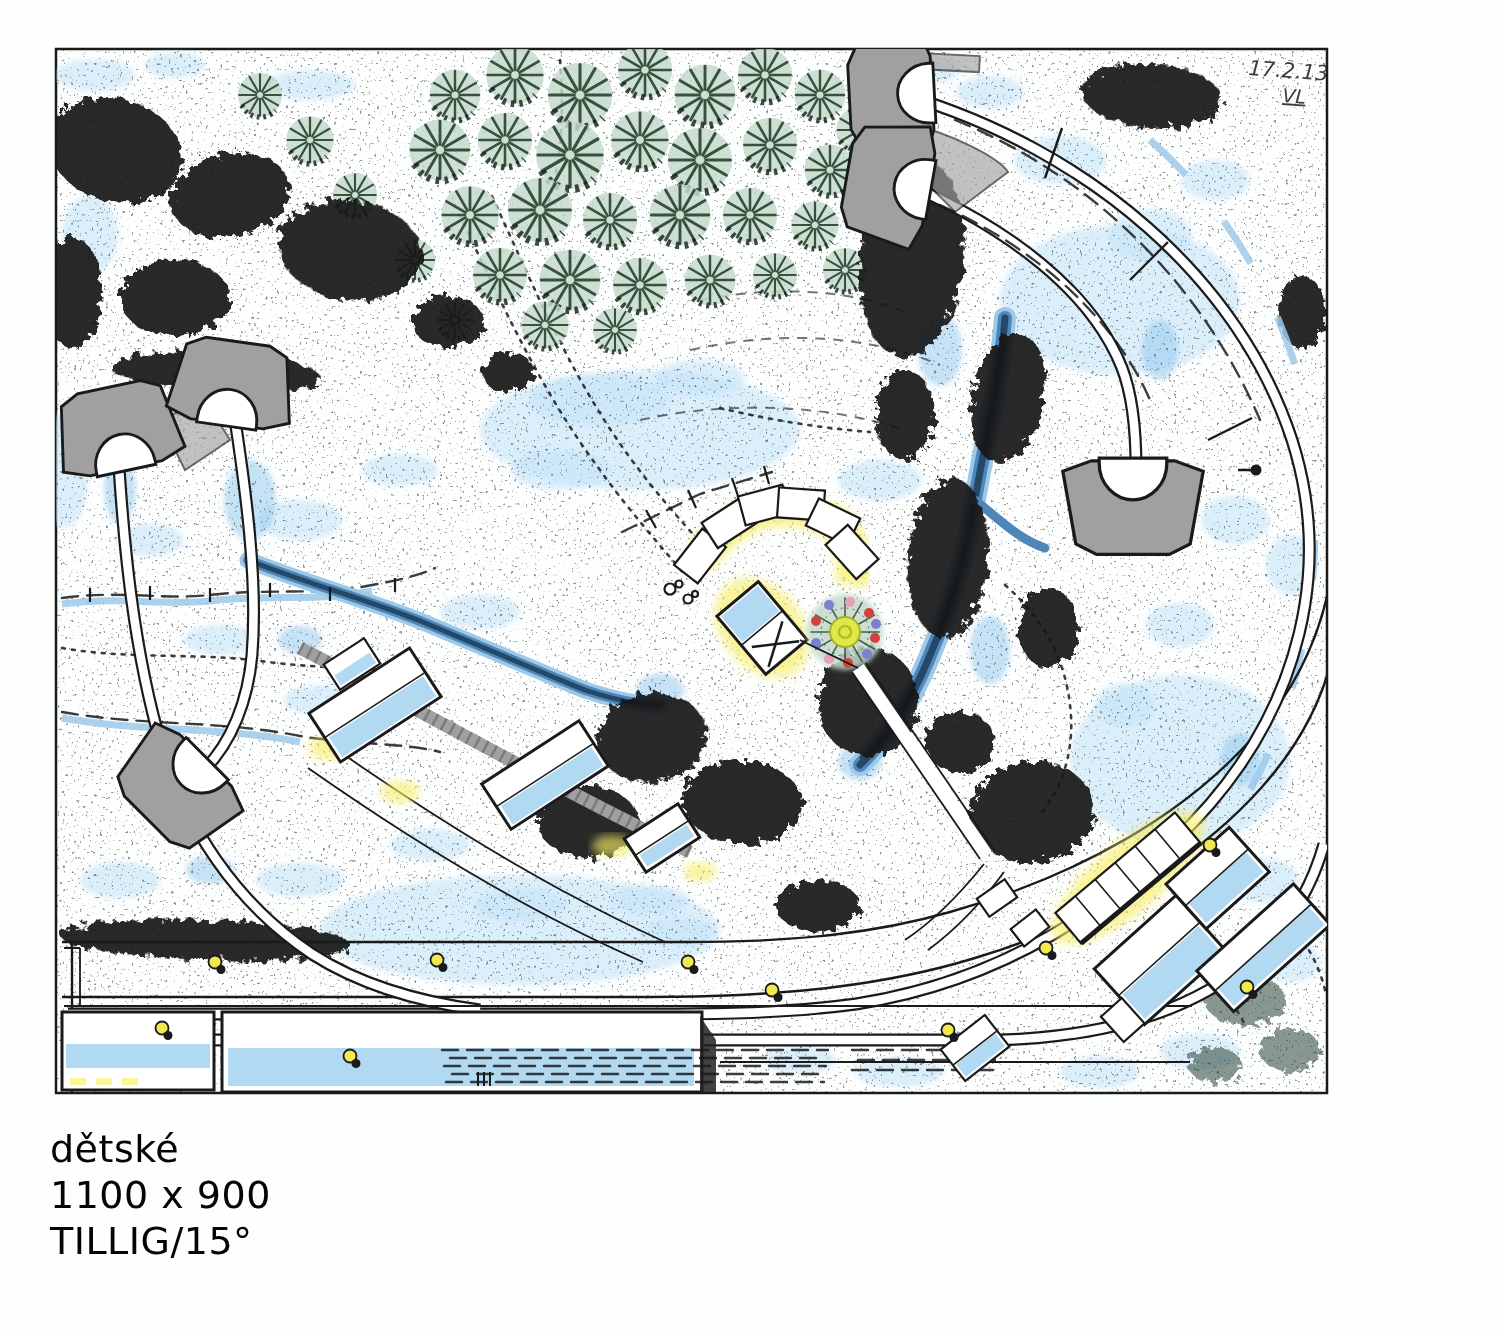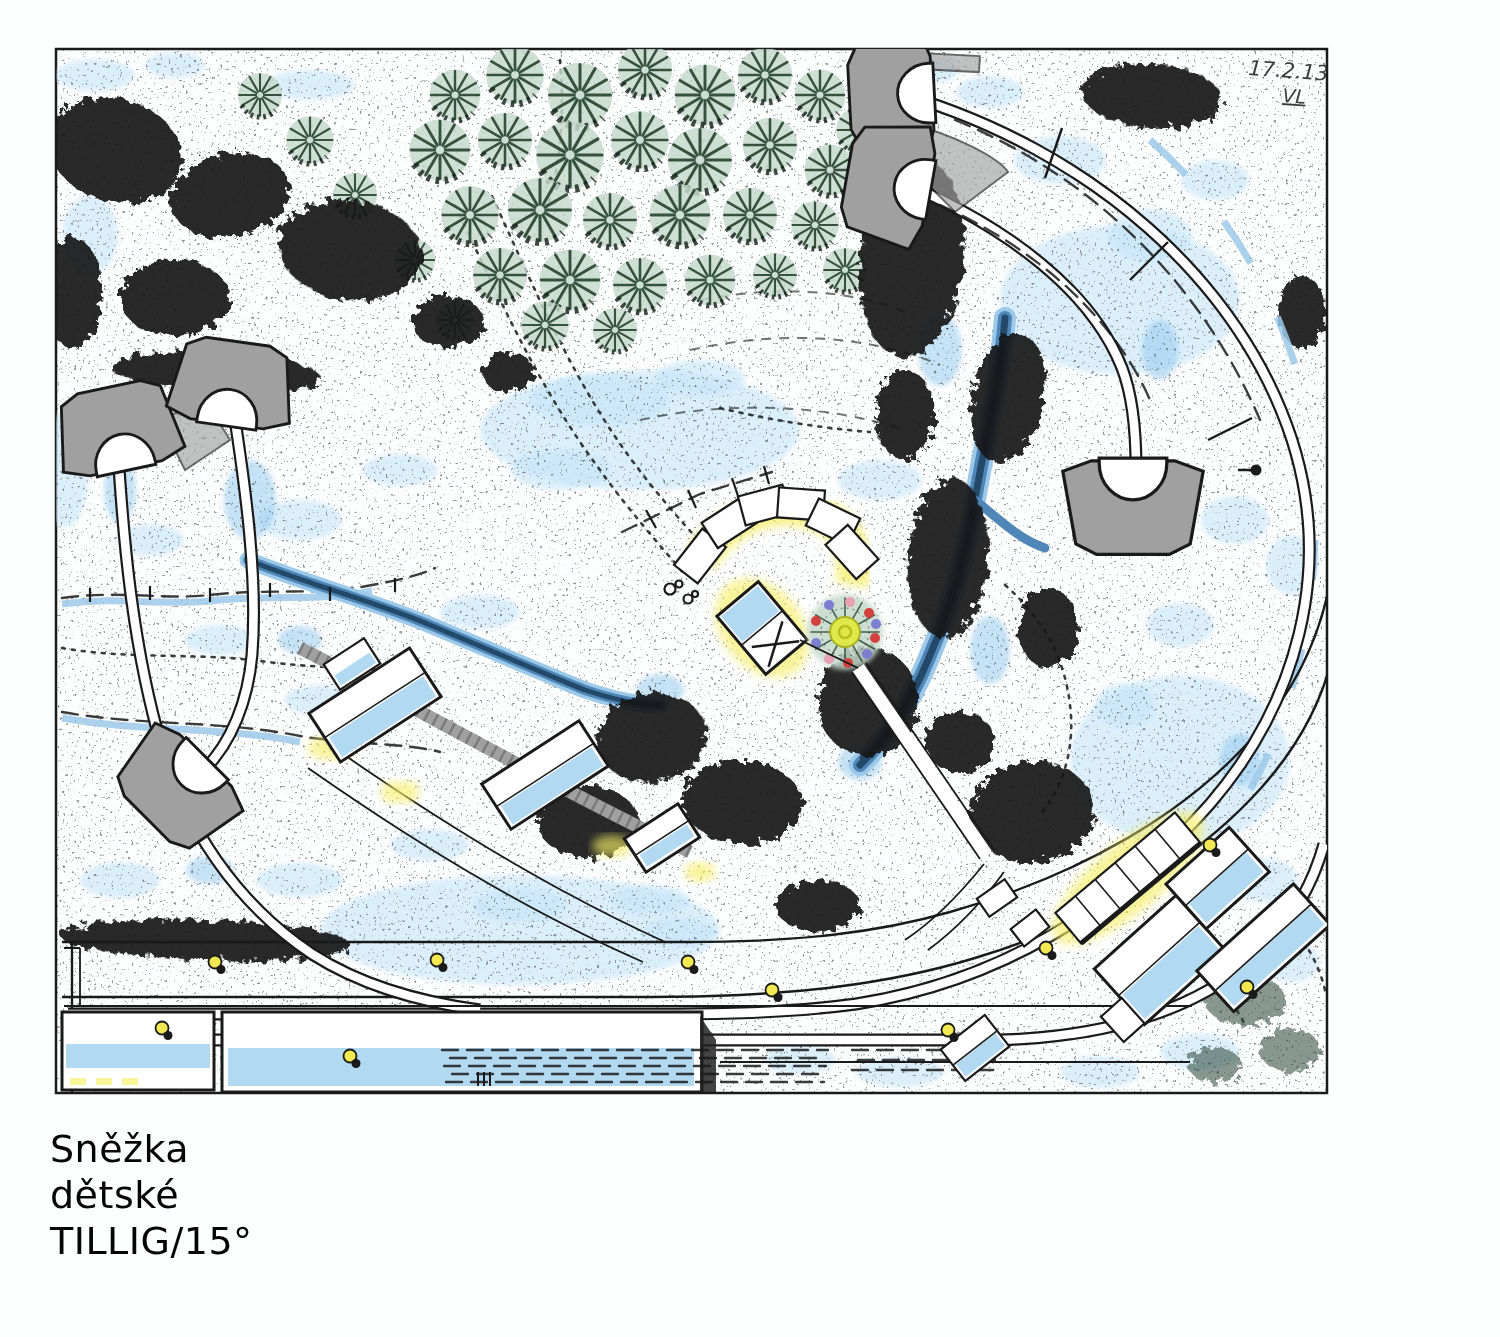--- a/index.html
+++ b/index.html
@@ -511,17 +511,17 @@
       <use href="#lampsym" transform="translate(350 1056)"></use>
           <use href="#lampsym" transform="translate(162 1028)"></use>
     </g>
 
     <text class="hand" x="1248" y="75" font-size="21" transform="rotate(4 1248 75)">17.2.13</text>
     <text class="hand" x="1282" y="102" font-size="19" text-decoration="underline" transform="rotate(4 1282 102)">VL</text>
   </g>
 </svg>
 
 <div class="caption">
-  <div>Sněžka</div>
   <div>dětské</div>
+  <div>1100 x 900</div>
   <div>TILLIG/15°</div>
 </div>
 </div>
 
 </body></html>

